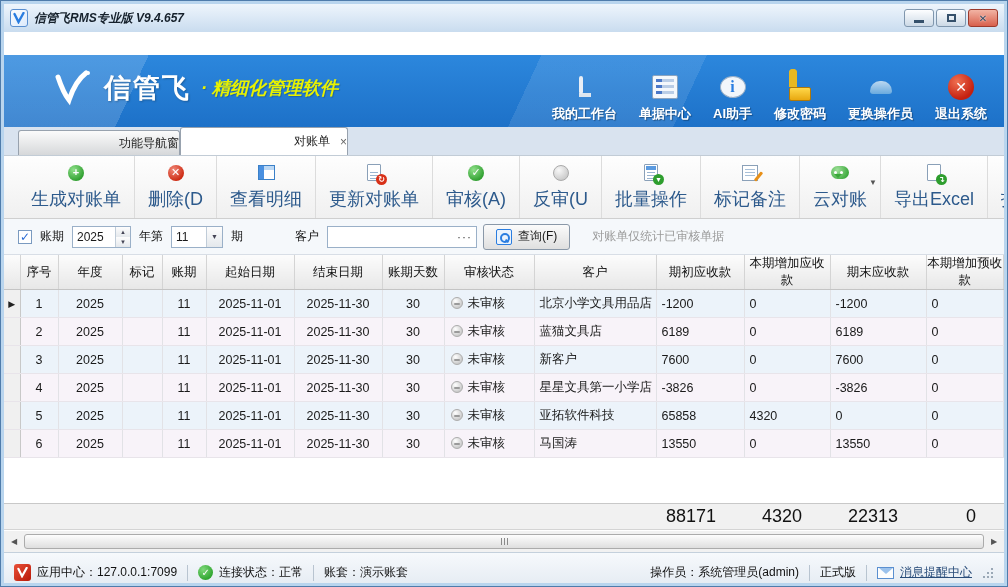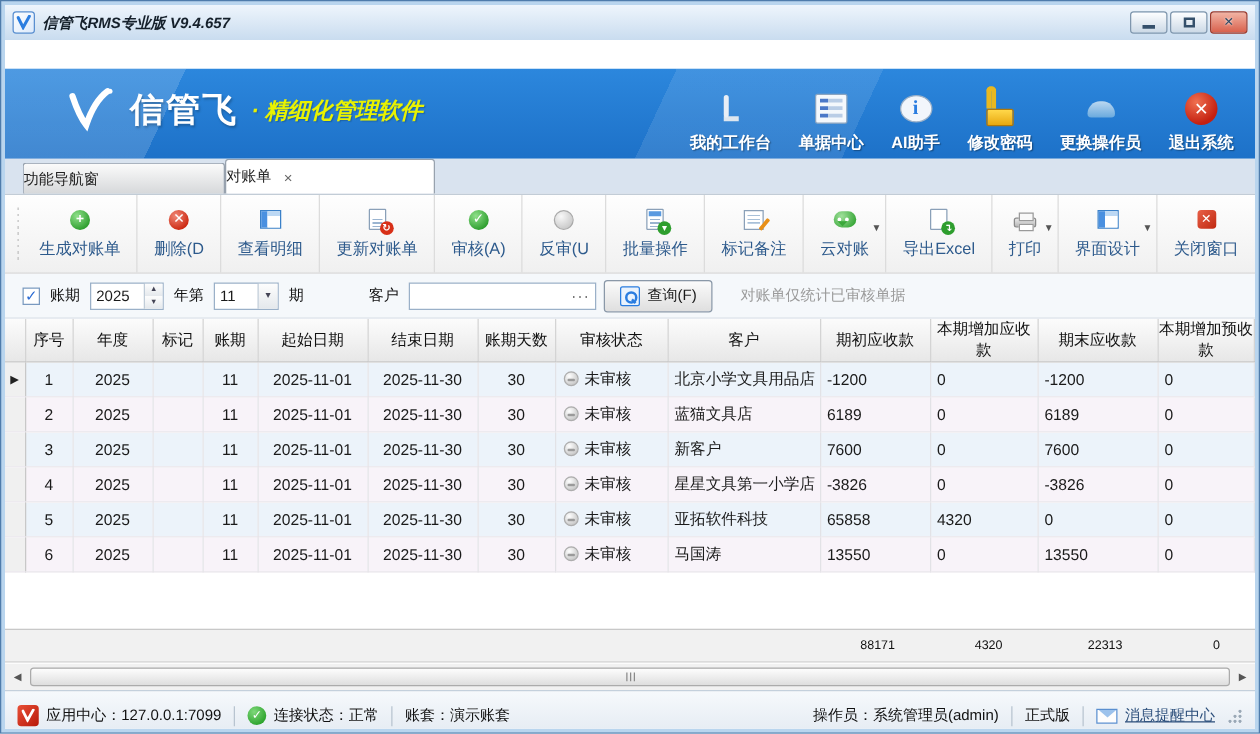--- a/index.html
+++ b/index.html
@@ -40,29 +40,29 @@
   .ic-info { width:26px; height:22px; background:#f2f6fb; border:1px solid #9ab0c8; border-radius:50% 50% 50% 50%; position:relative; display:flex; align-items:center; justify-content:center; color:#2a7de0; font-weight:bold; font-family:"Liberation Serif",serif; font-size:16px; }
   .ic-info::after { content:""; position:absolute; left:4px; bottom:-5px; border:5px solid transparent; border-top-color:#f2f6fb; }
   .ic-lock .shackle { width:14px; height:12px; border:4px solid #e8b820; border-bottom:none; border-radius:8px 8px 0 0; margin:0 auto; }
   .ic-lock .body { width:22px; height:14px; background:linear-gradient(180deg,#ffd84a,#e8a810); border:1px solid #b07808; border-radius:2px; }
   .ic-person .head { width:12px; height:11px; background:linear-gradient(180deg,#f0a830,#d07818); border-radius:50% 50% 45% 45%; margin:0 auto; }
   .ic-person .bod { width:22px; height:13px; background:linear-gradient(180deg,#bcd8f0,#6aaade); border-radius:10px 10px 3px 3px; margin-top:1px; }
   .ic-exitcircle { width:26px; height:26px; border-radius:50%; background:radial-gradient(circle at 35% 30%,#f07050,#c42010 70%); display:flex; align-items:center; justify-content:center; color:#fff; font-weight:bold; font-size:14px; }
 
   
   .tabstrip { position:absolute; left:0; top:123px; width:1000px; height:28px; background:#d9e3ef; display:flex; align-items:flex-end; padding-left:14px; }
-  .tab { height:25px; width:162px; display:flex; align-items:center; justify-content:flex-start; gap:10px; border:1px solid #98a2ae; border-bottom:none; border-radius:3px 3px 0 0; background:linear-gradient(180deg,#fbfbfb,#d6d8da); color:#222;margin-top:37px; }
+  .tab { height:25px; width:162px; display:flex; align-items:center; justify-content:flex-end; gap:10px; border:1px solid #98a2ae; border-bottom:none; border-radius:3px 3px 0 0; background:linear-gradient(180deg,#fbfbfb,#d6d8da); color:#222;margin-top:37px; }
   .tab.active { height:28px; width:168px; background:#fff; font-weight:normal; }
   .tab .close-x { color:#666; font-size:12px; }
 
   
   .toolbar { position:absolute; left:0; top:151px; width:1000px; height:64px; background:linear-gradient(180deg,#fefefe,#f0f0f0); border-top:1px solid #c2ccd6; border-bottom:1px solid #cfcfcf; display:flex; align-items:stretch; padding-left:10px; }
   .tb-grip { width:5px; margin:10px 4px 10px 0; background:repeating-linear-gradient(180deg,#bfbfbf 0 2px,transparent 2px 5px); background-size:2px 100%; background-repeat:repeat-y; }
   .tb-btn { position:relative; display:flex; flex-direction:column; align-items:center; justify-content:center; gap:5px; padding:0 13px; border-right:1px solid #dcdcdc; cursor:pointer; }
-  .tb-btn .tlabel { color:#2d5a8c; font-size:13px; white-space:nowrap; }
+  .tb-btn .tlabel { color:#2d5a8c; font-size:18px; white-space:nowrap; }
   .tb-btn .drop { position:absolute; right:3px; top:22px; font-size:8px; color:#555; }
   .ticon { width:18px; height:18px; display:flex; align-items:center; justify-content:center; position:relative; }
   .circ { width:16px; height:16px; border-radius:50%; display:flex; align-items:center; justify-content:center; color:#fff; font-size:11px; font-weight:bold; line-height:1; }
   .circ.green { background:radial-gradient(circle at 35% 30%,#8fe08a,#2e9e2e 75%); }
   .circ.red { background:radial-gradient(circle at 35% 30%,#f08878,#cc2810 75%); }
   .circ.gray { background:radial-gradient(circle at 35% 30%,#f8f8f8,#c8c8c8 80%); border:1px solid #aaa; }
   .pg { width:14px; height:17px; background:#fff; border:1px solid #8aa0b8; border-radius:1px; position:relative; }
   .pg.blue-top::before { content:""; position:absolute; left:1px; right:1px; top:1px; height:4px; background:#5a9ae0; }
   .pg .lines { position:absolute; left:2px; right:2px; top:7px; height:8px; background:repeating-linear-gradient(180deg,#9ab4d0 0 1px,transparent 1px 3px); }
   .badge { position:absolute; right:-4px; bottom:-3px; width:11px; height:11px; border-radius:50%; color:#fff; font-size:8px; font-weight:bold; display:flex; align-items:center; justify-content:center; }
@@ -110,21 +110,21 @@
   .grid td.sel { background:#f0f0f0 !important; border-right:1px solid #c8c8c8; text-align:center; font-size:9px; color:#222; }
   .grid th.sel { background:linear-gradient(180deg,#fcfcfc,#e7e7e7); }
   .grid td.c { text-align:center; }
   .grid td.l { text-align:left; padding-left:5px; }
   .grid td.st { text-align:left; padding-left:6px; }
   .stIcon { display:inline-block; vertical-align:-2px; width:12px; height:12px; border-radius:50%; background:radial-gradient(circle at 35% 30%,#ffffff,#c6c6c6 80%); border:1px solid #adadad; margin-right:5px; position:relative; }
   .stIcon::after { content:""; position:absolute; left:2px; right:2px; top:5px; height:2px; background:#9a9a9a; border-radius:1px; }
 
   
   .summary { position:absolute; left:0; top:499px; width:1000px; height:27px; background:#f1f1f1; border-top:1px solid #c8c8c8; border-bottom:1px solid #d4d4d4; }
-  .summary td { height:25px; border:none; background:transparent !important; text-align:right; padding-right:28px; font-size:10px; color:#111; }
+  .summary td { height:25px; border:none; background:transparent !important; text-align:right; padding-right:28px; font-size:18px; color:#111; }
 
   
   .hscroll { position:absolute; left:0; top:527px; width:1000px; height:21px; background:#f1f1f1; display:flex; align-items:center; padding:0 2px; }
   .harrow { width:16px; height:16px; display:flex; align-items:center; justify-content:center; color:#555; font-size:8px; }
   .hthumb { flex:1; height:15px; margin:0 2px; background:linear-gradient(180deg,#fdfdfd,#dedede); border:1px solid #ababab; border-radius:3px; display:flex; align-items:center; justify-content:center; gap:2px; }
   .hthumb i { width:1px; height:7px; background:#8a8a8a; }
 
   
   .statusbar { position:absolute; left:0; top:548px; width:1000px; height:40px; background:linear-gradient(180deg,#f6f9fc,#e2e9f1); border-top:1px solid #c4d0dc; display:flex; align-items:center; padding:0 10px; gap:10px; }
   .sdiv { width:1px; height:16px; background:#b8c4d0; }

